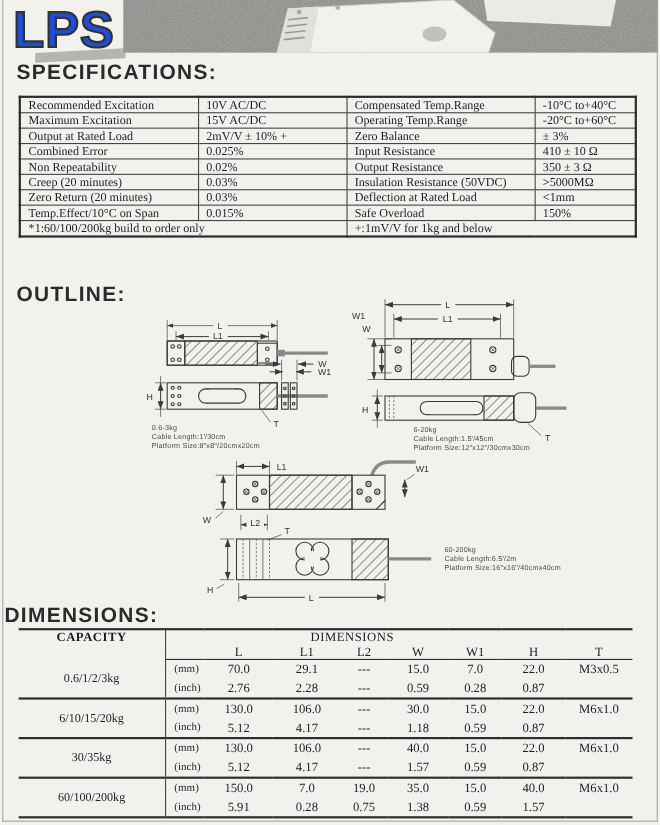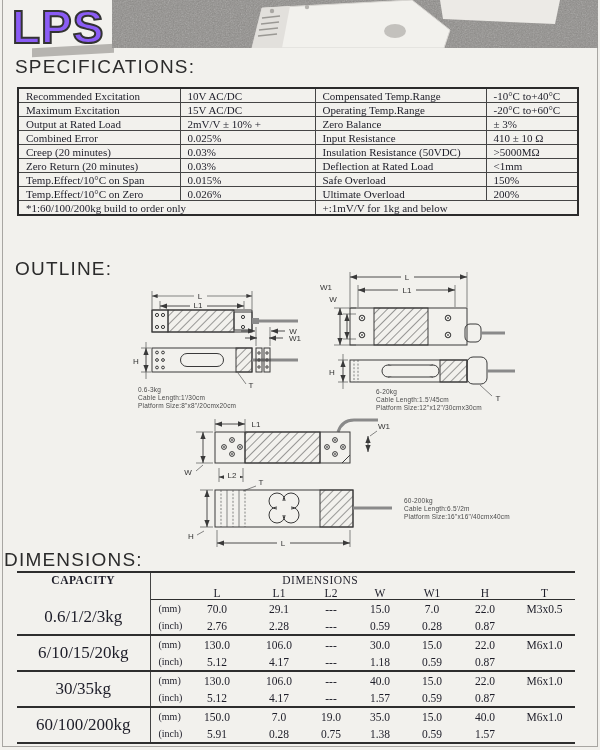--- a/index.html
+++ b/index.html
@@ -1,25 +1,25 @@
 <!DOCTYPE html>
 <html><head>
 <meta charset="utf-8">
 <style>
   html,body{margin:0;padding:0;}
   body{width:600px;height:750px;background:#f2f1ed;position:relative;overflow:hidden;
        font-family:"Liberation Sans",sans-serif;color:#2d2d2d;}
   .frame{position:absolute;left:2px;top:0;width:594px;height:746px;border-left:1px solid #a8a6a2;
          border-right:1px solid #a8a6a2;border-bottom:1px solid #a8a6a2;pointer-events:none;}
   .logo{position:absolute;left:12px;top:0px;font-size:46px;line-height:54px;font-weight:bold;
-        color:#8b5cf6;-webkit-text-stroke:2px #333;letter-spacing:1px;}
+        color:#1d4ed8;-webkit-text-stroke:2px #333;letter-spacing:1px;}
   .photo{position:absolute;left:112px;top:0;}
   .photo-wedge{position:absolute;left:32px;top:46px;width:82px;height:9px;background:#b6b4b0;
         transform:skewY(-3deg);}
-  h2{position:absolute;margin:0;font-weight:400;font-size:19px;letter-spacing:1.2px;color:#2b2b2b;}
+  h2{position:absolute;margin:0;font-weight:700;font-size:19px;letter-spacing:1.2px;color:#2b2b2b;}
   
   .spec-table{position:absolute;left:17px;top:87px;width:560px;border-collapse:collapse;
         table-layout:fixed;font-family:"Liberation Serif",serif;font-size:11px;color:#1d1d28;}
   .spec-table td{border:1px solid #454545;height:13px;padding:0 2px 0 7px;overflow:hidden;white-space:nowrap;}
   .spec-table{border:2px solid #2b2b2b;}
   
   .outline{position:absolute;left:0;top:270px;}
   .outline text{font:8px "Liberation Sans",sans-serif;fill:#333;text-anchor:middle;}
   .ln{fill:none;stroke:#3a3a3a;stroke-width:1;}
   .hx{fill:url(#hatch);stroke:#3a3a3a;stroke-width:1;}
@@ -32,21 +32,21 @@
   .dim-table{position:absolute;left:17px;top:571px;width:558px;border-collapse:collapse;
         table-layout:fixed;font-family:"Liberation Serif",serif;font-size:11.5px;color:#1d1d28;
         border-top:2px solid #2e2e2e;}
   .dim-table td{padding:0;text-align:center;}
   .capcol{border-right:1px solid #444;}
   .dh td{height:13px;}
   .grouph{letter-spacing:0.5px;padding-right:85px !important;}
   .dh2 td{border-bottom:1.5px solid #2e2e2e;}
   .drow td{height:17px;}
   .unit{font-size:10px;text-align:left !important;padding-left:8px !important;}
-  .capv{font-size:17px;}
+  .capv{font-size:11px;}
   .glast td,.gspan{border-bottom:2px solid #2e2e2e;}
   .tval{vertical-align:top;padding-top:3px !important;}
 </style>
 </head>
 <body>
 
 <div class="frame"></div>
 
 <div class="logo">LPS</div>
 <div class="photo-wedge"></div>
@@ -99,42 +99,42 @@
     <td>Zero Balance</td>
     <td>± 3%</td>
   </tr>
   <tr>
     <td>Combined Error</td>
     <td>0.025%</td>
     <td>Input Resistance</td>
     <td>410 ± 10 Ω</td>
   </tr>
   <tr>
+    <td>Non Repeatability</td>
+    <td>0.02%</td>
+    <td>Output Resistance</td>
+    <td>350 ± 3 Ω</td>
+  </tr>
+  <tr>
     <td>Creep (20 minutes)</td>
     <td>0.03%</td>
     <td>Insulation Resistance (50VDC)</td>
     <td>&gt;5000MΩ</td>
   </tr>
   <tr>
     <td>Zero Return (20 minutes)</td>
     <td>0.03%</td>
     <td>Deflection at Rated Load</td>
     <td>&lt;1mm</td>
   </tr>
   <tr>
     <td>Temp.Effect/10°C on Span</td>
     <td>0.015%</td>
     <td>Safe Overload</td>
     <td>150%</td>
-  </tr>
-  <tr>
-    <td>Temp.Effect/10°C on Zero</td>
-    <td>0.026%</td>
-    <td>Ultimate Overload</td>
-    <td>200%</td>
   </tr>
   <tr>
     <td colspan="2">*1:60/100/200kg build to order only</td>
     <td colspan="2">+:1mV/V for 1kg and below</td>
   </tr>
 </tbody>
   </table>
 
 <h2 style="left:15px;top:258px;">OUTLINE:</h2>
 

